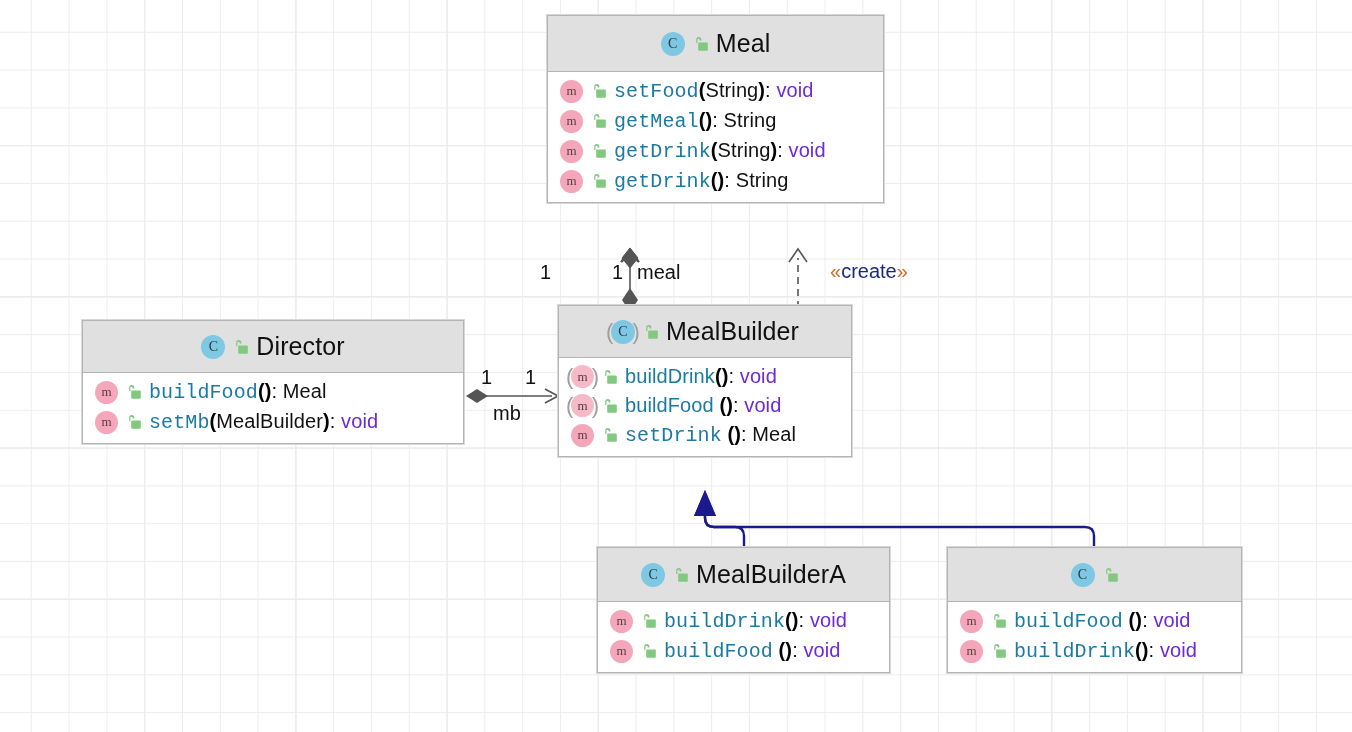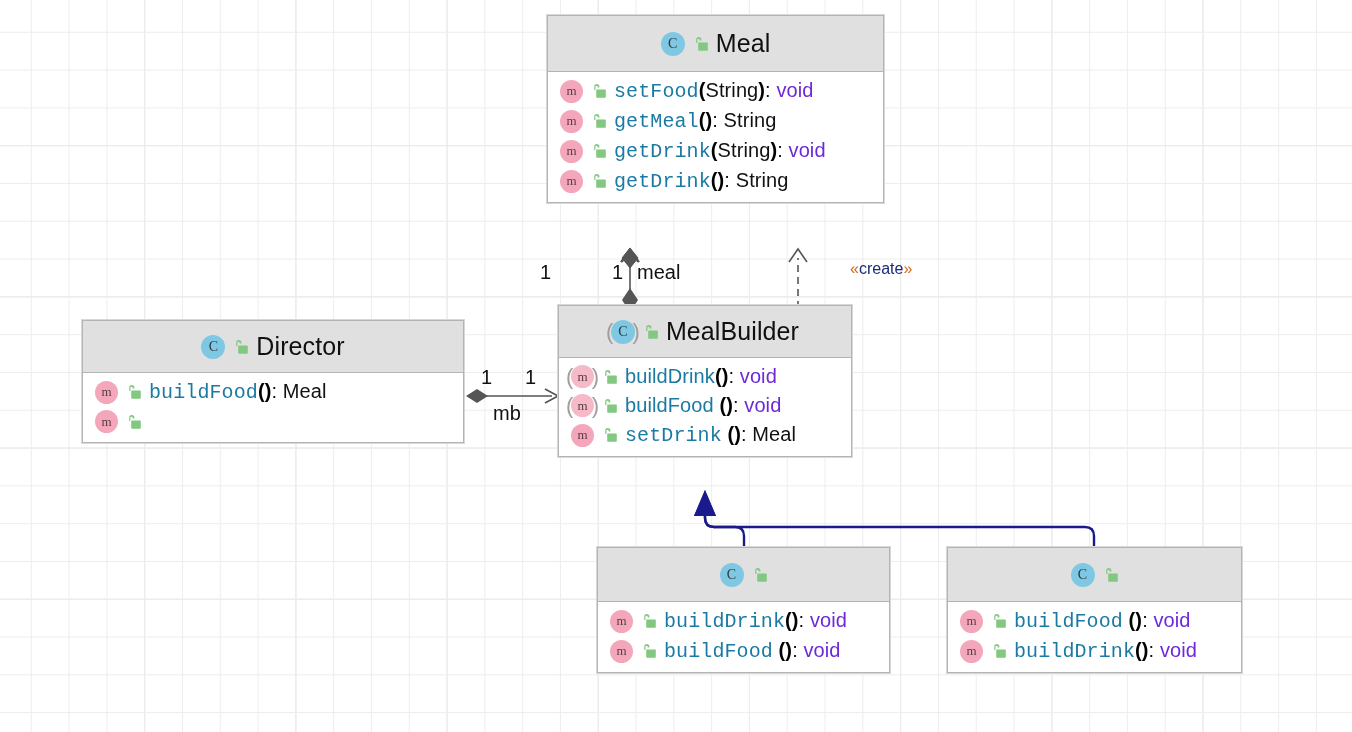--- a/index.html
+++ b/index.html
@@ -125,24 +125,23 @@
 
   
   .edge-label {
     position: absolute;
     font-size: 20px;
     color: #111111;
     white-space: nowrap;
   }
   .stereotype {
     position: absolute;
-    font-size: 16px;
+    font-size: 20px;
     white-space: nowrap;
     color: #1b2a78;
-    margin-left: 20px;
   }
   .stereotype .guill { color: #d2691e; }
 </style>
 </head>
 <body>
 
 <div id="canvas">
 
   <svg id="edges" viewBox="0 0 1352 732">
     <defs>
@@ -259,20 +258,21 @@
               <rect x="6.2" y="6.6" width="9.6" height="8.2" rx="0.8" fill="#82c880"></rect>
             </svg></span>
         <span class="sig"><span class="name">buildFood</span><span class="paren">(</span><span class="arg"></span><span class="paren">)</span>:&nbsp;<span class="ret-type">Meal</span></span>
       </div>
       <div class="uml-row">
         <span class="ic ic-method">m</span>
         <span class="ic-lock"><svg viewBox="0 0 17 16" width="17" height="16">
               <path d="M4.2,7 L4.2,3.6 A2.6,2.6 0 0 1 9.4,3.6 L9.4,4.6 L7.6,4.6 L7.6,3.8 A1.1,1.1 0 0 0 5.4,3.8 L5.4,7 Z" fill="#82c880"></path>
               <rect x="6.2" y="6.6" width="9.6" height="8.2" rx="0.8" fill="#82c880"></rect>
             </svg></span>
+        <span class="sig"><span class="name">setMb</span><span class="paren">(</span><span class="arg">MealBuilder</span><span class="paren">)</span>:&nbsp;<span class="ret-void">void</span></span>
       </div>
     </div>
   </div>
 
   <div class="uml-class" id="box-mealbuilder" style="left:558px; top:305px; width:294px;">
     <div class="uml-header" style="height:52px;">
       <span class="ic ic-class abstract">C</span>
       <span class="ic-lock"><svg viewBox="0 0 17 16" width="17" height="16">
             <path d="M4.2,7 L4.2,3.6 A2.6,2.6 0 0 1 9.4,3.6 L9.4,4.6 L7.6,4.6 L7.6,3.8 A1.1,1.1 0 0 0 5.4,3.8 L5.4,7 Z" fill="#82c880"></path>
             <rect x="6.2" y="6.6" width="9.6" height="8.2" rx="0.8" fill="#82c880"></rect>
@@ -307,20 +307,21 @@
     </div>
   </div>
 
   <div class="uml-class" id="box-mealbuildera" style="left:597px; top:547px; width:293px;">
     <div class="uml-header" style="height:54px;">
       <span class="ic ic-class">C</span>
       <span class="ic-lock"><svg viewBox="0 0 17 16" width="17" height="16">
             <path d="M4.2,7 L4.2,3.6 A2.6,2.6 0 0 1 9.4,3.6 L9.4,4.6 L7.6,4.6 L7.6,3.8 A1.1,1.1 0 0 0 5.4,3.8 L5.4,7 Z" fill="#82c880"></path>
             <rect x="6.2" y="6.6" width="9.6" height="8.2" rx="0.8" fill="#82c880"></rect>
           </svg></span>
+      <span class="uml-title">MealBuilderA</span>
     </div>
     <div class="uml-members">
       <div class="uml-row">
         <span class="ic ic-method">m</span>
         <span class="ic-lock"><svg viewBox="0 0 17 16" width="17" height="16">
               <path d="M4.2,7 L4.2,3.6 A2.6,2.6 0 0 1 9.4,3.6 L9.4,4.6 L7.6,4.6 L7.6,3.8 A1.1,1.1 0 0 0 5.4,3.8 L5.4,7 Z" fill="#82c880"></path>
               <rect x="6.2" y="6.6" width="9.6" height="8.2" rx="0.8" fill="#82c880"></rect>
             </svg></span>
         <span class="sig"><span class="name">buildDrink</span><span class="paren">(</span><span class="arg"></span><span class="paren">)</span>:&nbsp;<span class="ret-void">void</span></span>
       </div>

